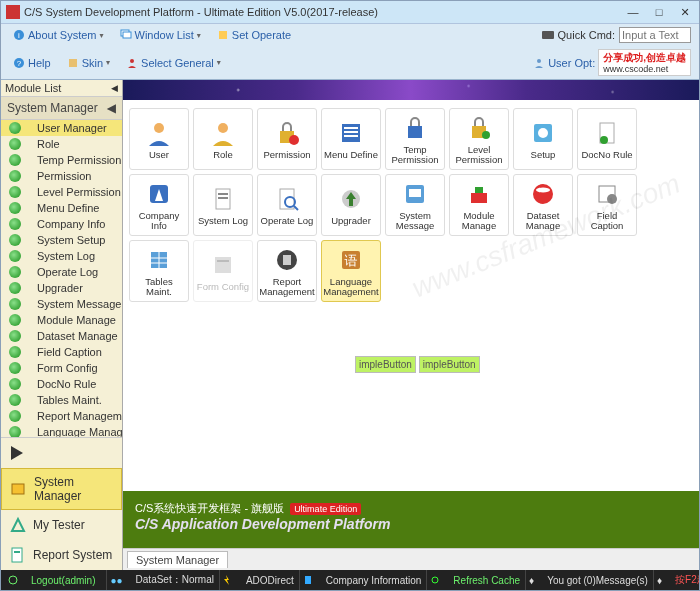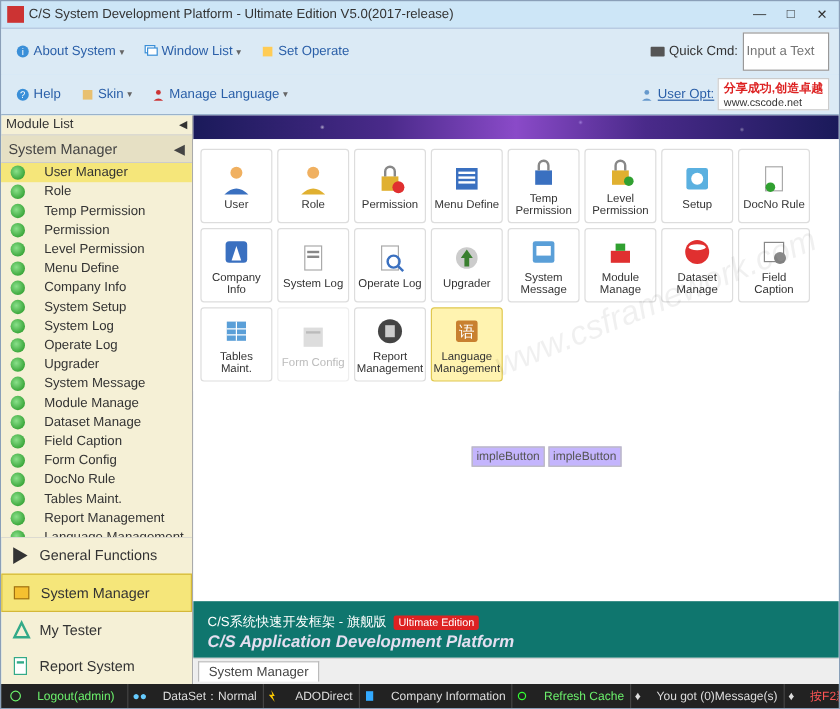--- a/index.html
+++ b/index.html
@@ -10,28 +10,28 @@
 .titlebar .title { flex: 1; color: #333; font-size: 11px; }
 .win-controls { display: flex; gap: 8px; }
 .win-btn { width: 18px; height: 14px; display: flex; align-items: center; justify-content: center; cursor: pointer; font-size: 11px; color: #333; }
 .toolbar { display: flex; align-items: center; padding: 3px 8px; gap: 8px; background: #dbeaf5; border-top: 1px solid #b0c4de; }
 .toolbar-row2 { display: flex; align-items: center; padding: 3px 8px; gap: 8px; background: #dbeaf5; border-bottom: 1px solid #9ab3cc; }
 .tbtn { display: flex; align-items: center; gap: 3px; padding: 2px 4px; color: #2a5fa8; cursor: pointer; font-size: 11px; }
 .tbtn .dd { font-size: 8px; color: #666; }
 .tb-icon { width: 12px; height: 12px; flex: 0 0 12px; }
 .spacer { flex: 1; }
 .quick-cmd { display: flex; align-items: center; gap: 4px; font-size: 11px; color: #333; }
-.quick-cmd input { width: 72px; height: 32px; font-size: 11px; border: 1px solid #999; padding: 0 2px; color: #888; }
+.quick-cmd input { width: 72px; height: 16px; font-size: 11px; border: 1px solid #999; padding: 0 2px; color: #888; }
 .user-opt { display: flex; align-items: center; gap: 3px; font-size: 11px; }
-.user-opt-link { color: #2a5fa8; text-decoration: underline; cursor: pointer; }
+.user-opt-link { color: #2a5fa8; cursor: pointer; }
 .slogan { background: #fff; border: 1px solid #ccc; padding: 1px 4px; font-size: 10px; }
 .slogan .red { color: #d22; font-weight: bold; }
 .slogan .url { color: #333; display: block; font-size: 9px; line-height: 9px; }
 .body-area { flex: 1; display: flex; overflow: hidden; }
-.sidebar { width: 160px; background: #f5f0d6; border-right: 1px solid #aaa; display: flex; flex-direction: column; }
+.sidebar { width: 122px; background: #f5f0d6; border-right: 1px solid #aaa; display: flex; flex-direction: column; }
 .module-list-hdr { display: flex; justify-content: space-between; align-items: center; padding: 2px 4px; font-size: 11px; color: #333; border-bottom: 1px solid #ccc; }
 .panel-hdr { padding: 4px 6px; font-size: 12px; color: #444; background: #e6e0c4; display:flex; align-items:center; justify-content:space-between; border-bottom: 1px solid #ccc; }
 .tree { overflow-y: auto; flex: 1; background: #f5f0d6; }
 .tree-item { display: flex; align-items: center; padding: 2px 4px 2px 8px; font-size: 11px; color: #333; gap: 16px; cursor: pointer; white-space:nowrap; }
 .tree-item .dot { width: 12px; height: 12px; flex: 0 0 12px; background: radial-gradient(circle at 40% 40%, #8ae08a, #1a8f1a); border-radius: 50%; }
 .tree-item.sel { background: #f5e67a; }
 .nav-group { border-top: 1px solid #ccc; }
 .nav-item { display: flex; align-items: center; gap: 6px; padding: 6px 8px; font-size: 12px; color: #333; cursor: pointer; }
 .nav-item.sel { background: #f5e67a; border: 1px solid #d4b838; }
 .nav-icon { width: 18px; height: 18px; flex: 0 0 18px; }
@@ -39,23 +39,23 @@
 .banner-top { height: 20px; background: linear-gradient(90deg,#1a1a5a,#4a2a8a 30%,#8a4ac8 50%,#4a2a8a 70%,#1a1a5a); position: relative; }
 .banner-top::after { content:''; position:absolute; inset:0; background: radial-gradient(circle at 20% 50%, rgba(255,255,255,.6) 0, transparent 2px), radial-gradient(circle at 60% 30%, rgba(200,180,255,.5) 0, transparent 2px), radial-gradient(circle at 85% 60%, rgba(255,255,255,.4) 0, transparent 2px); }
 .icon-grid { padding: 8px 6px; background: #fff; position: relative; }
 .grid-wrap { display: flex; flex-wrap: wrap; gap: 4px; align-content: flex-start; }
 .module-btn { width: 60px; height: 62px; border: 1px solid #ddd; border-radius: 3px; display: flex; flex-direction: column; align-items: center; justify-content: center; gap: 2px; cursor: pointer; background: #fff; font-size: 9.5px; color: #333; text-align: center; line-height: 10px; padding: 2px; }
 .module-btn.sel { background: #fff3b0; border: 1px solid #e0c850; }
 .module-btn.dis { color: #bbb; border-color: #eee; }
 .mod-icon { width: 30px; height: 30px; flex: 0 0 30px; }
 .watermark { position: absolute; right: 10px; top: 120px; font-size: 28px; color: rgba(0,0,0,0.06); transform: rotate(-22deg); pointer-events: none; font-style: italic; white-space: nowrap; }
 .simple-btns { position: absolute; left: 232px; top: 256px; display: flex; gap: 3px; }
-.sbtn { border: 1px solid #bbb; background: #c4b5fd; padding: 2px 3px; font-size: 10px; color: #555; cursor: pointer; }
+.sbtn { border: 1px solid #bbb; background: #bef264; padding: 2px 3px; font-size: 10px; color: #555; cursor: pointer; }
 .banner-bot-area { margin-top: auto; }
-.banner-bot { background: #0f766e; color: #fff; padding: 10px 12px 6px; position: relative; }
+.banner-bot { background: #4d7c0f; color: #fff; padding: 10px 12px 16px; position: relative; }
 .banner-bot .line1 { font-size: 11px; display:flex; align-items:center; gap:6px; }
 .ult-badge { background: #d22; color: #fff; font-size: 9px; padding: 1px 4px; border-radius: 2px; }
 .banner-bot .line2 { font-size: 14px; font-weight: bold; font-style: italic; color: #e4dff0; }
 .version-txt { position: absolute; right: 8px; bottom: 22px; font-size: 10px; color: #3aa0ff; }
 .tab-strip { background: #eee; padding: 2px 4px; border-top: 1px solid #ccc; display: flex; }
 .tab { background: #fff; border: 1px solid #bbb; border-bottom: none; padding: 2px 8px; font-size: 11px; color: #444; cursor: pointer; }
 .statusbar { display: flex; align-items: center; background: #222; color: #ddd; font-size: 10px; height: 20px; padding: 0 4px; gap: 2px; overflow: hidden; white-space: nowrap; }
 .sb-item { display: flex; align-items: center; gap: 13px; padding: 0 3px; border-left: 1px solid #444; height: 100%; white-space: nowrap; }
 .sb-item:first-child { border-left: none; }
 .sb-icon { width: 10px; height: 10px; }
@@ -125,21 +125,21 @@
           <rect x="2" y="2" width="8" height="8" fill="#e8c070"></rect>
         </svg>
       <span>Skin</span>
         <span class="dd">▾</span>
     </div>
     <div class="tbtn">
       <svg class="tb-icon">
           <circle cx="6" cy="4" r="2" fill="#c33"></circle>
           <path d="M2 11 Q6 7 10 11" fill="#c33"></path>
         </svg>
-      <span>Manage Language</span>
+      <span>Select General</span>
         <span class="dd">▾</span>
     </div>
     <div class="spacer"></div>
     <div class="user-opt">
       <svg class="tb-icon">
           <circle cx="6" cy="4" r="2" fill="#69c"></circle>
           <path d="M2 11 Q6 7 10 11" fill="#69c"></path>
         </svg>
       <span class="user-opt-link">User Opt:</span>
       <div class="slogan">
@@ -240,21 +240,20 @@
           <div class="tree-item">
             <span class="dot"></span>
             <span>Language Management</span>
           </div>
         </div>
       <div class="nav-group" id="navgroup">
           <div class="nav-item">
             <svg class="nav-icon" viewBox="0 0 18 18">
               <path d="M2 2 L14 9 L2 16 Z" fill="#333"></path>
             </svg>
-            <span>General Functions</span>
           </div>
           <div class="nav-item sel">
             <svg class="nav-icon" viewBox="0 0 18 18">
               <rect x="2" y="4" width="12" height="10" fill="#f5c030" stroke="#a07010"></rect>
             </svg>
             <span>System Manager</span>
           </div>
           <div class="nav-item">
             <svg class="nav-icon" viewBox="0 0 18 18">
               <path d="M3 15 L9 3 L15 15 Z" fill="none" stroke="#3a8" stroke-width="2"></path>

